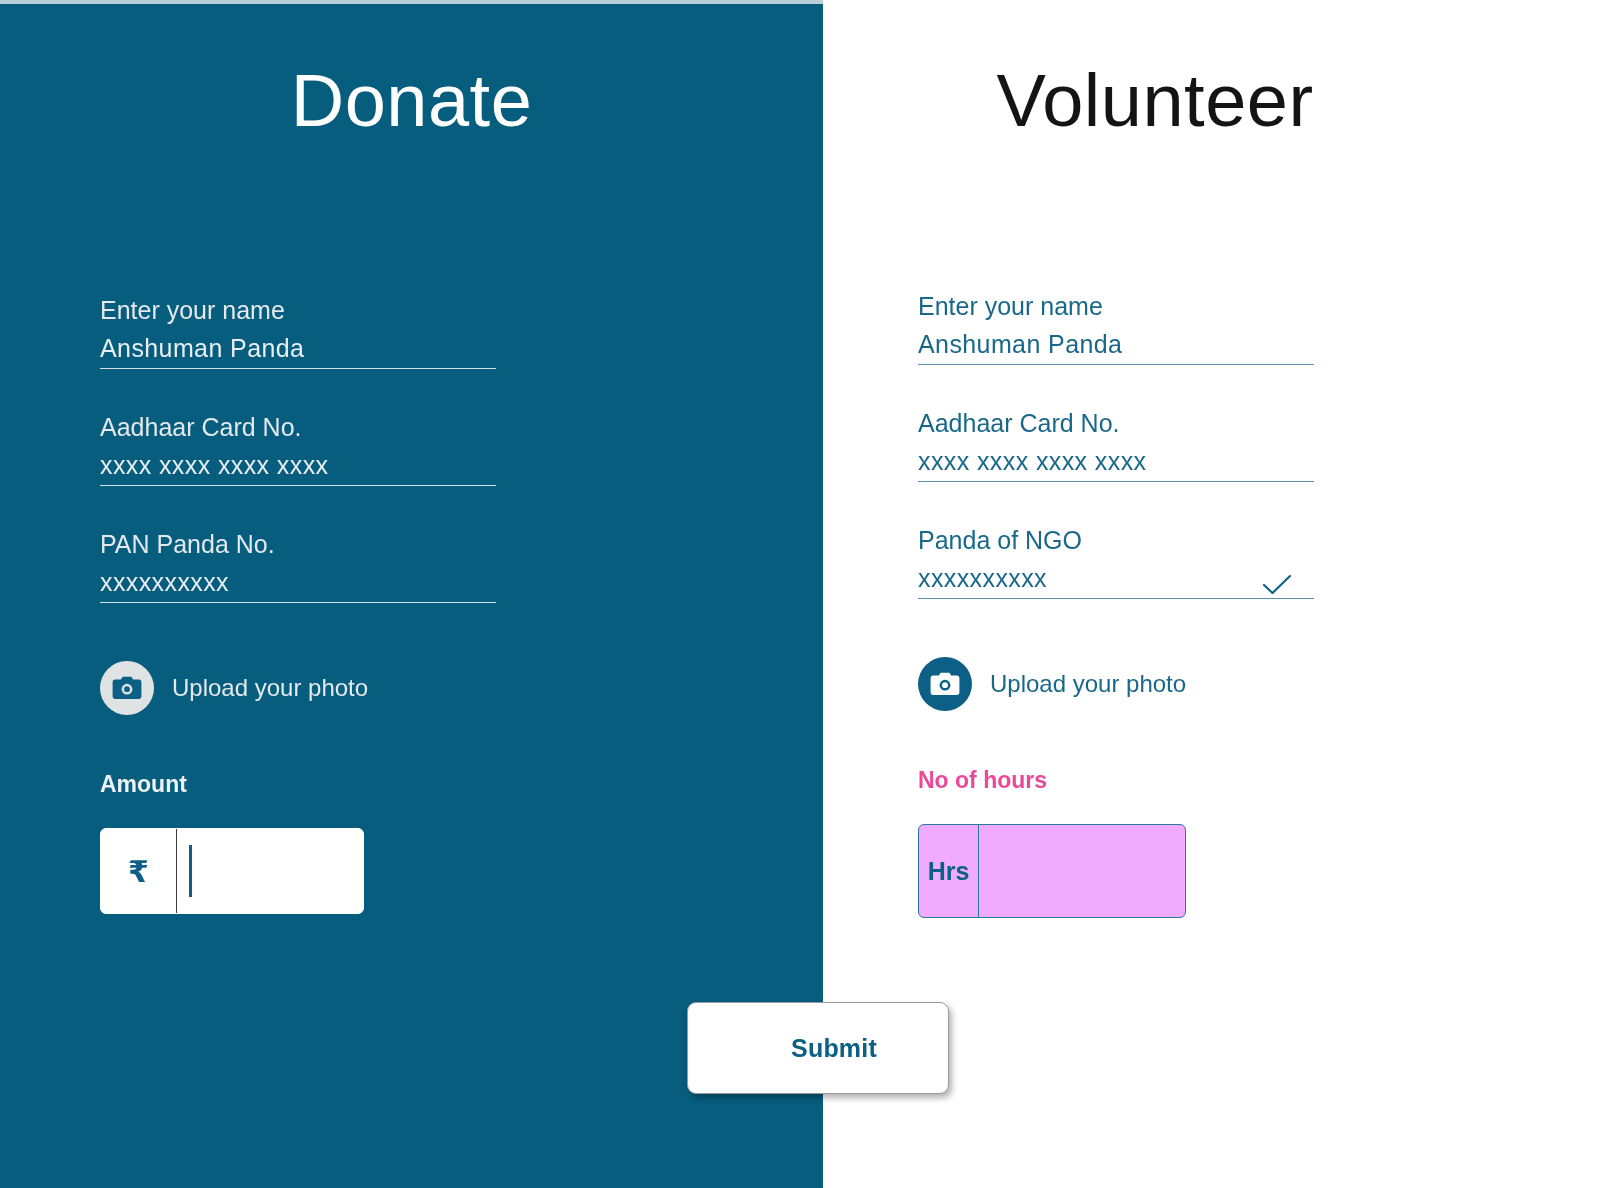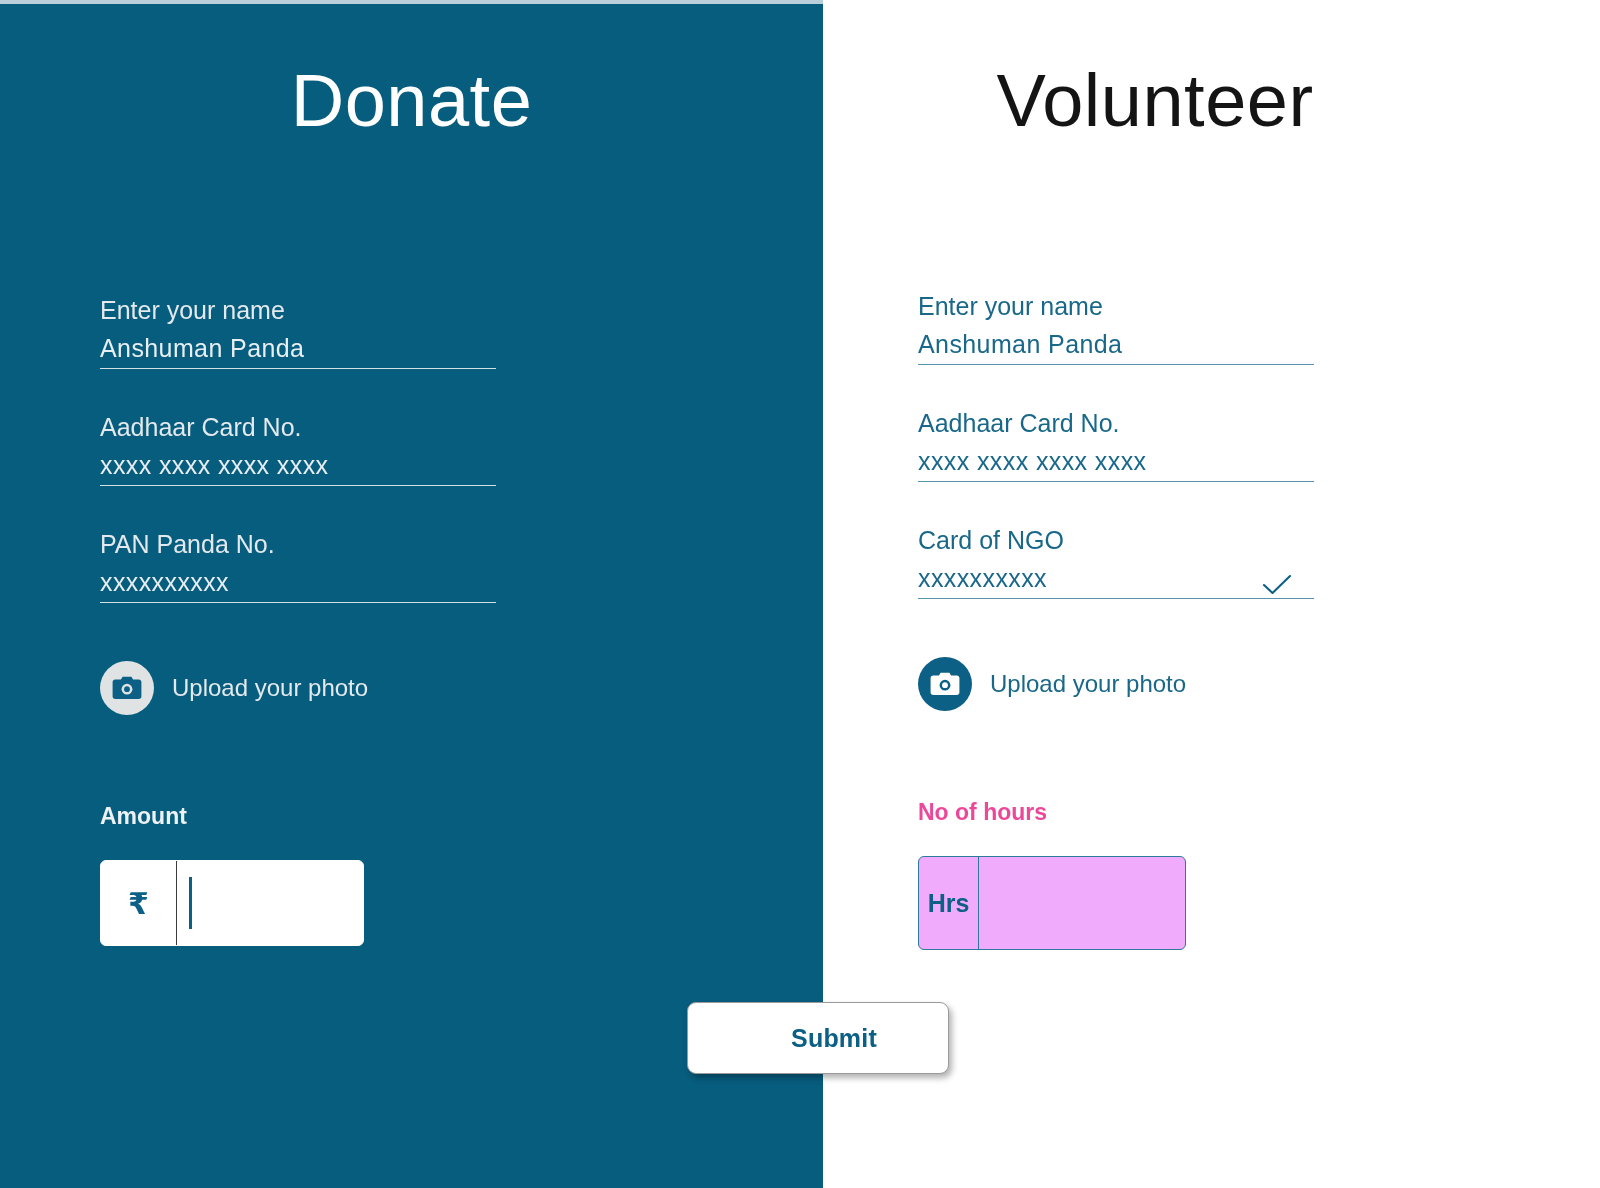--- a/index.html
+++ b/index.html
@@ -155,21 +155,21 @@
     font-weight: 400;
     white-space: nowrap;
   }
   .form-left  .upload-label { color: #e3e9ec; }
   .form-right .upload-label { color: #19688a; }
 
   
   .section-heading {
     font-size: 23px;
     font-weight: 700;
-    margin-top: 88px;
+    margin-top: 56px;
     white-space: nowrap;
   }
   .form-left  .section-heading { color: #eef2f4; }
   .form-right .section-heading { color: #ec4899; }
 
   
   .combo {
     display: flex;
     margin-top: 30px;
     border-radius: 6px;
@@ -222,21 +222,21 @@
     font-size: 25px;
     font-weight: 700;
   }
 
   
   .submit-btn {
     position: absolute;
     left: 687px;
     top: 1002px;
     width: 262px;
-    height: 72px;
+    height: 92px;
     background: #ffffff;
     border: 1.4px solid #9a9a9a;
     border-radius: 9px;
     box-shadow: 3px 4px 6px rgba(0,0,0,0.30);
     display: flex;
     align-items: center;
     justify-content: center;
     cursor: pointer;
     padding-left: 32px;
   }
@@ -319,21 +319,21 @@
     </div>
 
     <div class="field">
       <span class="field-label">Aadhaar Card No.</span>
       <span class="field-value-row">
         <span class="field-value">xxxx xxxx xxxx xxxx</span>
       </span>
     </div>
 
     <div class="field">
-      <span class="field-label">Card of NGO</span>
+      <span class="field-label">Panda of NGO</span>
       <span class="field-value-row">
         <span class="field-value">xxxxxxxxxx</span>
         <svg class="field-check" viewBox="0 0 30 22">
           <path d="M2 11 L10.5 19 L28 2" fill="none" stroke="#0c6085" stroke-width="2.1" stroke-linecap="round" stroke-linejoin="round"></path>
         </svg>
       </span>
     </div>
 
     <div class="upload-row">
       <span class="cam-badge">

